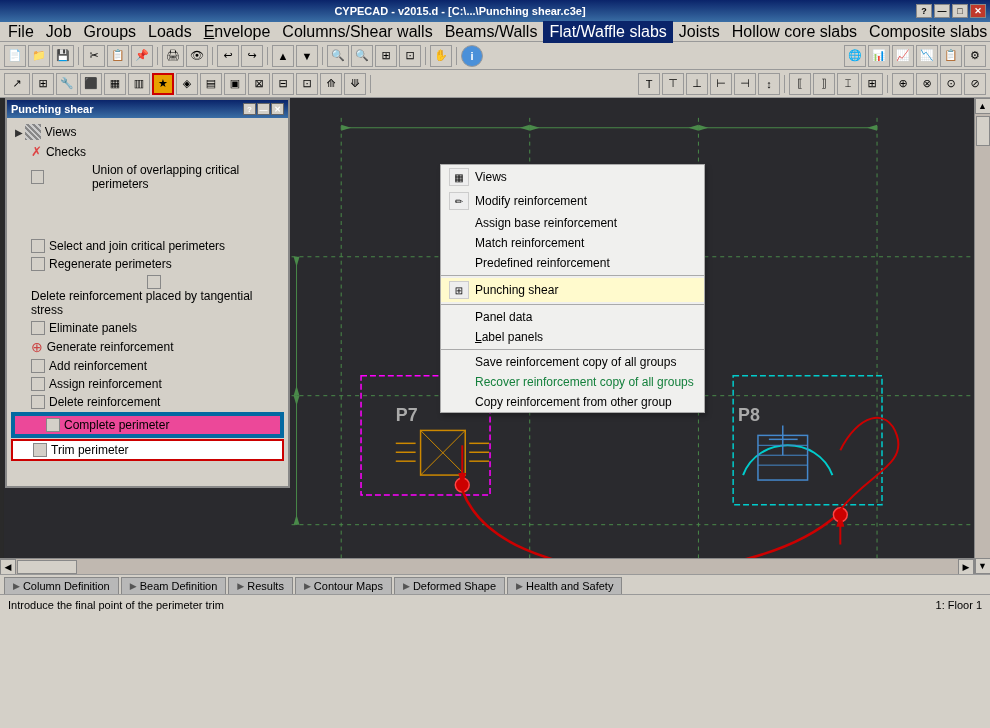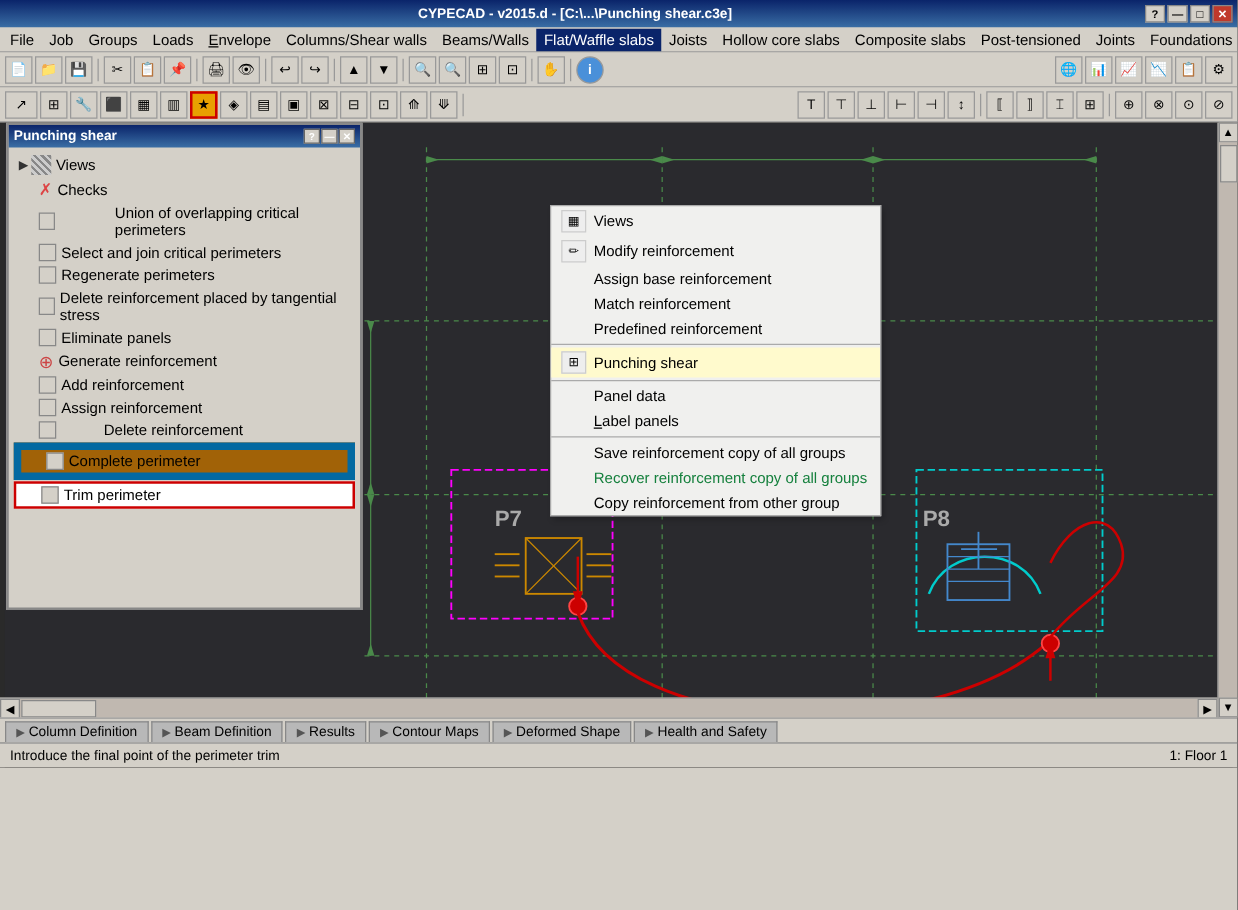--- a/index.html
+++ b/index.html
@@ -35,21 +35,21 @@
       background: #d4d0c8;
       border-bottom: 1px solid #999;
       display: flex;
       align-items: center;
       height: 20px;
       padding: 0 2px;
     }
     .menu-item {
       padding: 2px 6px;
       cursor: pointer;
-      font-size: 12px;
+      font-size: 16px;
       white-space: nowrap;
     }
     .menu-item.active { background: #0a246a; color: white; }
 
     
     .toolbar {
       background: #d4d0c8;
       border-bottom: 1px solid #999;
       display: flex;
       align-items: center;
@@ -434,54 +434,54 @@
         <span>Views</span>
       </div>
       <div class="panel-item" style="padding-left:20px;">
         <span style="color:#dd4444;font-size:13px;margin-right:4px;">✗</span>
         <span>Checks</span>
       </div>
       <div class="panel-item" style="padding-left:20px;gap:44px;">
         <span style="display:inline-block;width:14px;height:14px;margin-right:4px;border:1px solid #888;background:#d4d0c8;"></span>
         <span>Union of overlapping critical perimeters</span>
       </div>
+      <div class="panel-item" style="padding-left:20px;margin-top:44px;">
+        <span style="display:inline-block;width:14px;height:14px;margin-right:4px;border:1px solid #888;background:#d4d0c8;"></span>
+        <span>Select and join critical perimeters</span>
+      </div>
       <div class="panel-item" style="padding-left:20px;">
         <span style="display:inline-block;width:14px;height:14px;margin-right:4px;border:1px solid #888;background:#d4d0c8;"></span>
-        <span>Select and join critical perimeters</span>
-      </div>
-      <div class="panel-item" style="padding-left:20px;">
-        <span style="display:inline-block;width:14px;height:14px;margin-right:4px;border:1px solid #888;background:#d4d0c8;"></span>
         <span>Regenerate perimeters</span>
       </div>
-      <div class="panel-item" style="padding-left:20px;">
+      <div class="panel-item" style="padding-left:20px;flex-direction:column;">
         <span style="display:inline-block;width:14px;height:14px;margin-right:4px;border:1px solid #888;background:#d4d0c8;"></span>
         <span>Delete reinforcement placed by tangential stress</span>
       </div>
       <div class="panel-item" style="padding-left:20px;">
         <span style="display:inline-block;width:14px;height:14px;margin-right:4px;border:1px solid #888;background:#d4d0c8;"></span>
         <span>Eliminate panels</span>
       </div>
       <div class="panel-item" style="padding-left:20px;">
         <span style="color:#cc4444;font-size:14px;margin-right:4px;">⊕</span>
         <span>Generate reinforcement</span>
       </div>
       <div class="panel-item" style="padding-left:20px;">
         <span style="display:inline-block;width:14px;height:14px;margin-right:4px;border:1px solid #888;background:#d4d0c8;"></span>
         <span>Add reinforcement</span>
       </div>
       <div class="panel-item" style="padding-left:20px;text-align:center;">
         <span style="display:inline-block;width:14px;height:14px;margin-right:4px;border:1px solid #888;background:#d4d0c8;"></span>
         <span>Assign reinforcement</span>
       </div>
-      <div class="panel-item" style="padding-left:20px;gap:34px;">
+      <div class="panel-item" style="padding-left:20px;">
         <span style="display:inline-block;width:14px;height:14px;margin-right:4px;border:1px solid #888;background:#d4d0c8;"></span>
         <span>Delete reinforcement</span>
       </div>
 
-      <div class="panel-item" style="padding-left:20px;border:6px solid #0369a1;background:#a16207;margin:1px 0;">
+      <div class="panel-item" style="padding-left:31px;border:4px solid #0369a1;background:#ec4899;margin:1px 0;">
         <span style="display:inline-block;width:14px;height:14px;margin-right:4px;border:1px solid #888;background:#d4d0c8;"></span>
         <span>Complete perimeter</span>
       </div>
       <div class="panel-item" style="padding-left:20px;border:2px solid #cc0000;background:#fff;margin:1px 0;">
         <span style="display:inline-block;width:14px;height:14px;margin-right:4px;border:1px solid #888;background:#d4d0c8;"></span>
         <span>Trim perimeter</span>
       </div>
     </div>
   </div>
 

